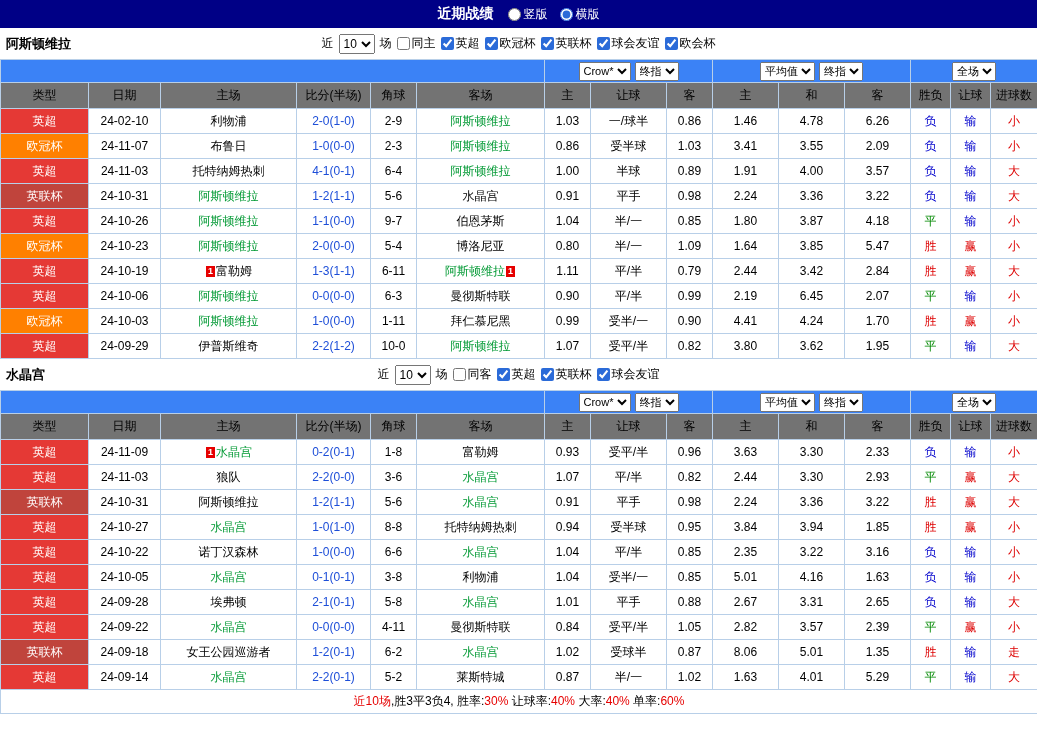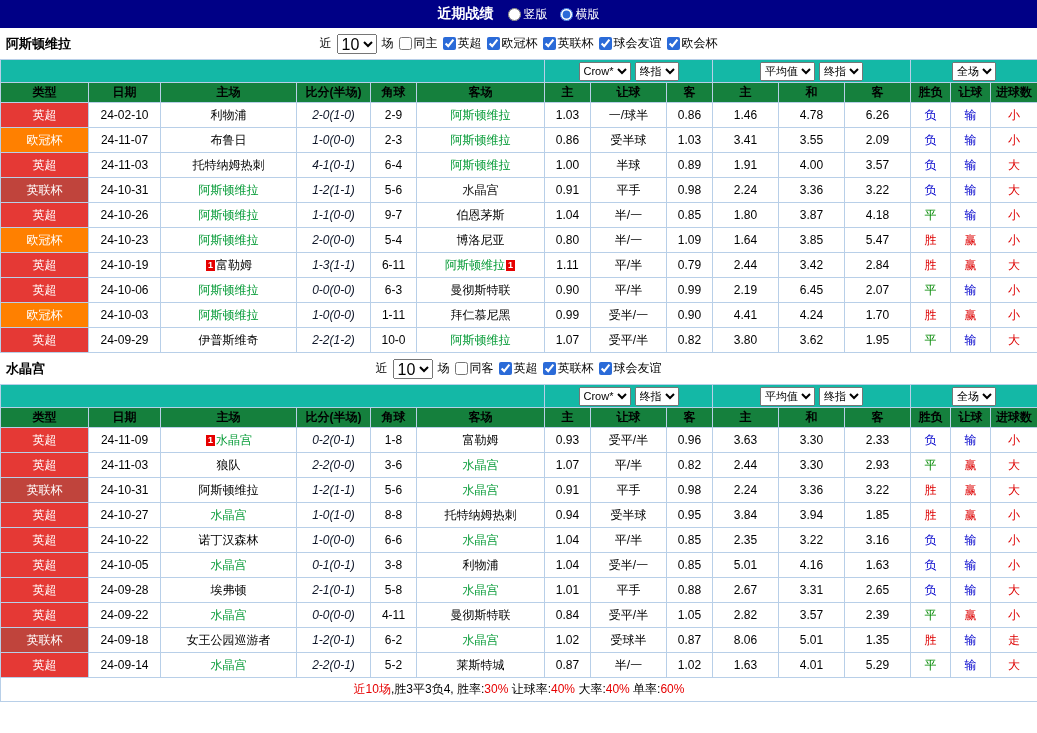--- a/index.html
+++ b/index.html
@@ -14,30 +14,30 @@
     align-items:center; justify-content:center; gap:14px;
   }
   .topbar .title { color:#fff; font-weight:bold; font-size:14px; }
   .radio-group { display:inline-flex; gap:12px; }
   .radio-group label { color:#fff; font-size:12px; display:inline-flex; align-items:center; gap:3px; cursor:pointer; }
   input[type=radio], input[type=checkbox] { accent-color:#2b6bd8; width:13px; height:13px; margin:0; }
   .section-bar { position:relative; height:31px; display:flex; align-items:center; justify-content:center; }
   .team-name { position:absolute; left:6px; font-weight:bold; font-size:13px; }
   .filter { display:inline-flex; align-items:center; gap:5px; font-size:12px; }
   .filter label { display:inline-flex; align-items:center; gap:2px; cursor:pointer; }
-  .filter select { height:20px; font-size:16px; }
+  .filter select { height:20px; font-size:12px; }
   table.results { border-collapse:collapse; table-layout:fixed; width:1037px; font-size:12px; }
   .results td, .results th { border:1px solid #b8cfe8; text-align:center; white-space:nowrap; overflow:hidden; padding:0 1px; }
-  .select-row td { height:23px; background:#14b8a6; }
+  .select-row td { height:23px; background:#3b82f6; }
   .select-row select { height:19px; font-size:11px; margin:0 2px; max-width:86px; }
-  .head-row th { background:#15803d; height:20px; font-weight:bold; }
+  .head-row th { background:#737373; height:26px; font-weight:normal; }
   .data-row td { height:25px; }
   .league-cell { color:#fff; }
   .focus { color:#009933; }
-  .score { color:#0f172a;font-style:italic; }
+  .score { color:#1d4ed8; }
   .card {
     display:inline-block; background:#e60000; color:#fff; font-size:9px;
     line-height:11px; padding:0 2px; margin:0 1px; font-weight:bold; vertical-align:1px;
   }
   .summary-cell { height:24px; }
 </style>
 </head>
 <body>
 
 <div class="topbar">

